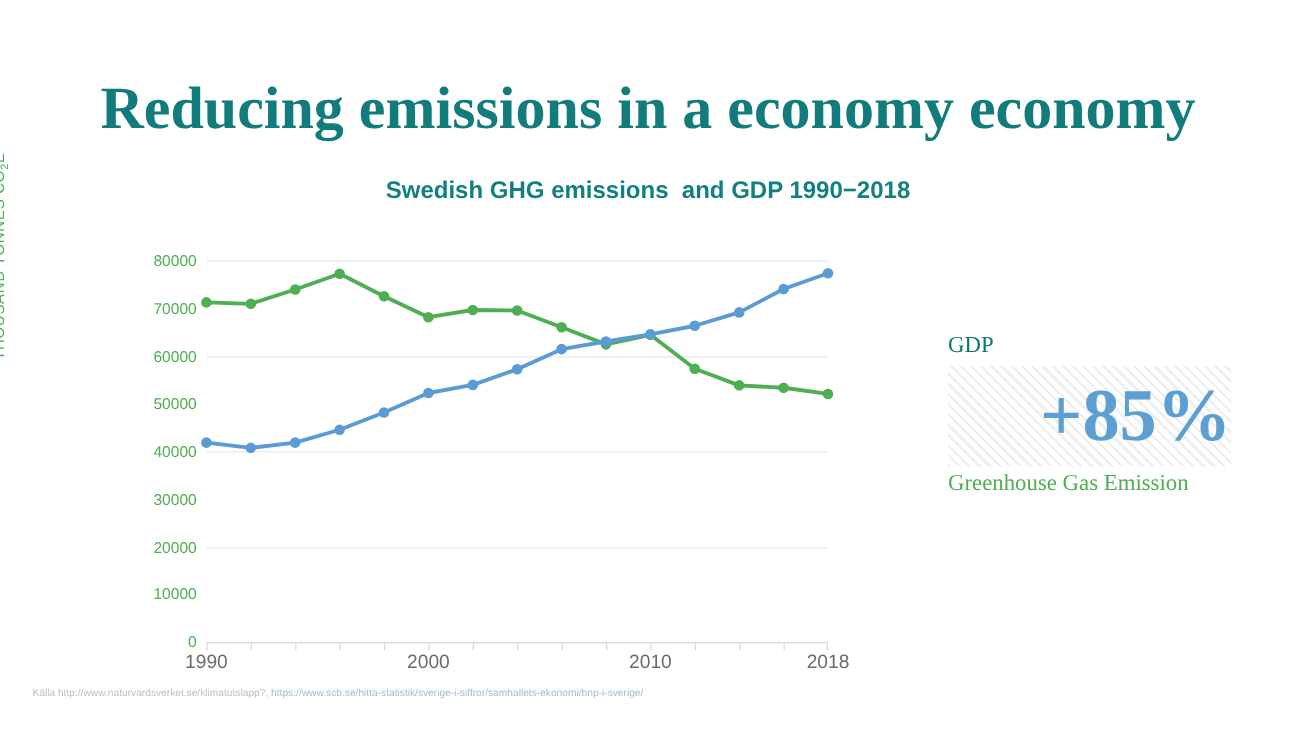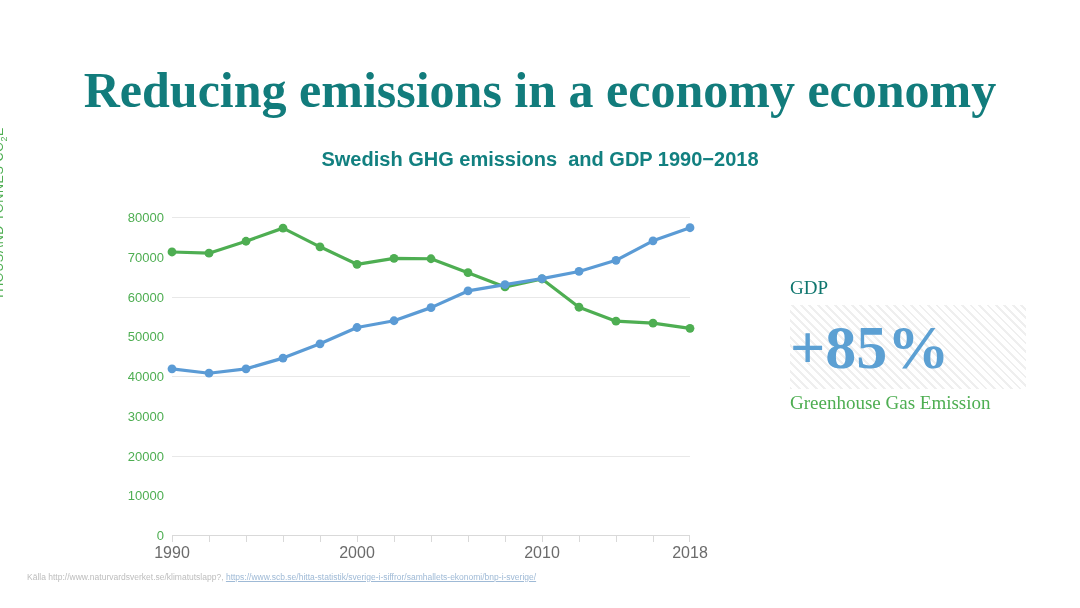--- a/index.html
+++ b/index.html
@@ -51,40 +51,40 @@
   
   .callout{position:absolute;}
   .callout-label{
     font-family:"Liberation Serif", serif;
     font-size:19px;white-space:nowrap;
   }
   .callout-box{
     position:relative;width:236px;height:84px;margin-top:6px;
     background-image:repeating-linear-gradient(45deg,
         #efefef 0px, #efefef 2px, #ffffff 2px, #ffffff 6px);
-    display:flex;align-items:center;justify-content:flex-start;
+    display:flex;align-items:center;justify-content:flex-end;
   }
   .callout-value{
     font-family:"Liberation Serif", serif;
     font-weight:bold;font-size:62px;line-height:62px;
     white-space:nowrap;
   }
   #callout-gdp{left:790px;top:238px;}
   #callout-gdp .callout-label{color:#0f766e;margin-top:39px;}
   #callout-gdp .callout-value{color:#5CA0D3;}
   #callout-ghg{left:790px;top:392px;}
   #callout-ghg .callout-label{color:#4EAE52;}
   #callout-ghg .callout-value{color:#4EAE52;}
 
   
   #footnote{
     position:absolute;left:27px;top:572px;
     font-size:8.5px;color:#bdbdbd;white-space:nowrap;
   }
-  #footnote .src-link{color:#9fbad6;text-decoration:underline;}
+  #footnote .src-link{color:#9fbad6;}
 </style>
 </head>
 <body>
 
 <div id="slide">
 
   <div id="title">Reducing emissions in a economy economy</div>
   <div id="subtitle">Swedish GHG emissions  and GDP 1990−2018</div>
 
   <div id="chart">

